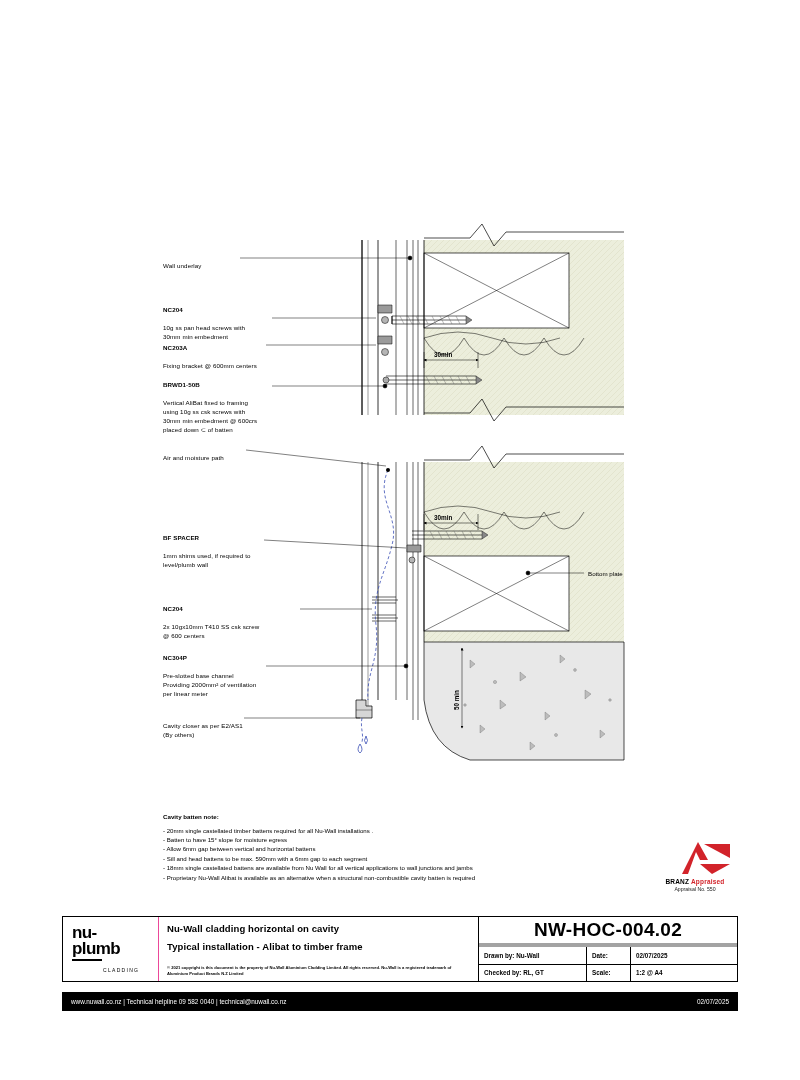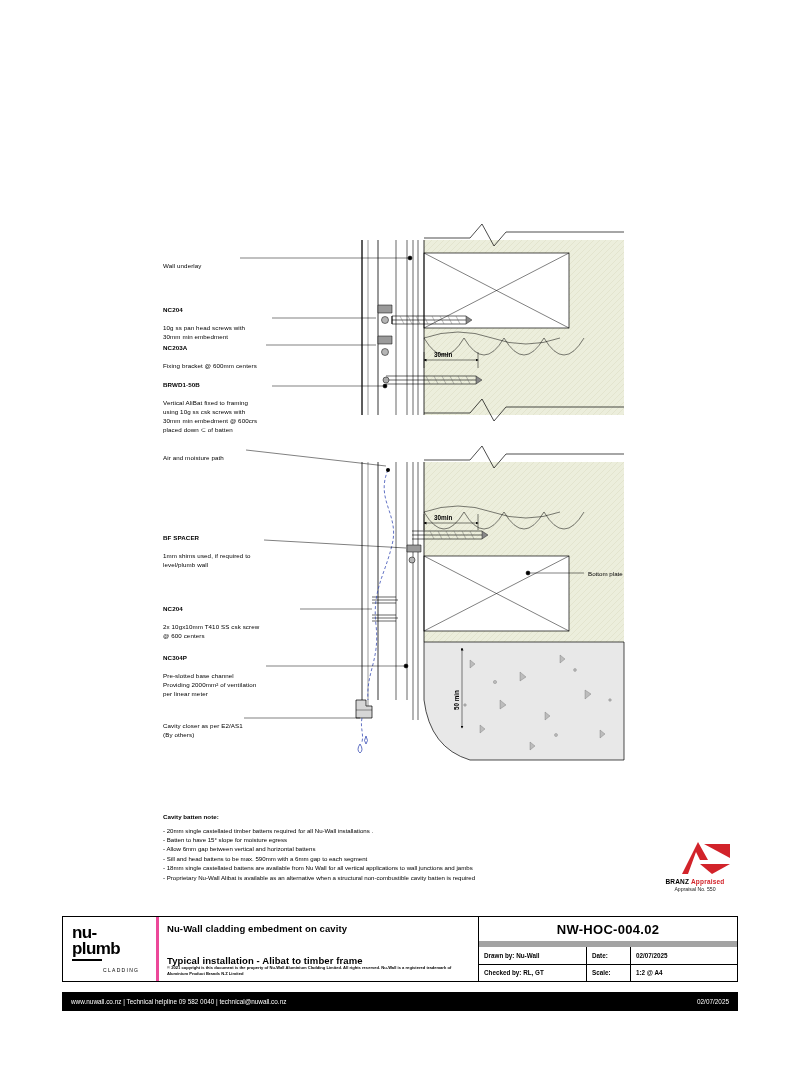--- a/index.html
+++ b/index.html
@@ -88,21 +88,21 @@
     left: 62px;
     top: 916px;
     width: 676px;
     height: 66px;
     border: 1px solid #000;
     box-sizing: border-box;
     display: flex;
   }
   .tb-logo {
     width: 96px;
-    border-right: 3px solid #ec4899;
+    border-right: 1px solid #ec4899;
     box-sizing: border-box;
     position: relative;
   }
   .tb-logo .logo-text {
     position: absolute;
     left: 9px; top: 8px;
     font-size: 17px;
     font-weight: bold;
     line-height: 0.92;
     letter-spacing: -0.6px;
@@ -120,42 +120,42 @@
     background: #000;
   }
   .tb-mid {
     flex: 1;
     border-right: 1px solid #000;
     box-sizing: border-box;
     padding: 6px 8px 0 8px;
     position: relative;
   }
   .tb-mid .t1 { font-size: 9.5px; font-weight: bold; letter-spacing: 0.1px; }
-  .tb-mid .t2 { font-size: 9.5px; font-weight: bold; margin-top: 21px; letter-spacing: 0.1px;}
+  .tb-mid .t2 { font-size: 9.5px; font-weight: bold; margin-top: 7px; letter-spacing: 0.1px;}
   .tb-mid .copy {
     position: absolute;
     left: 8px; bottom: 4px;
     right: 6px;
     font-size: 4.1px;
     font-weight: bold;
     line-height: 1.45;
   }
   .tb-right {
     width: 258px;
     display: flex;
     flex-direction: column;
   }
   .tb-code {
     height: 30px;
-    border-bottom: 6px solid #a3a3a3;
+    border-bottom: 4px solid #a3a3a3;
     box-sizing: border-box;
     display: flex;
     align-items: center;
     justify-content: center;
-    font-size: 13px;
+    font-size: 19px;
     font-weight: bold;
     letter-spacing: 0.3px;
     text-align: center;
   }
   .tb-row {
     flex: 1;
     display: flex;
     border-bottom: 1px solid #000;
     box-sizing: border-box;
   }
@@ -488,21 +488,21 @@
     <div class="tb-logo">
       <div class="logo-text">
         <div>nu-</div>
         <div>plumb</div>
       </div>
       <div class="logo-bar"></div>
       <div class="logo-sub">CLADDING</div>
     </div>
 
     <div class="tb-mid">
-      <div class="t1">Nu-Wall cladding embedment on cavity</div>
+      <div class="t1">Nu-Wall cladding horizontal on cavity</div>
       <div class="t2">Typical installation - Alibat to timber frame</div>
       <div class="copy">© 2021 copyright is this document is the property of Nu-Wall Aluminium Cladding Limited.  All rights reserved.  Nu-Wall is a registered trademark of Aluminium Product Brands N.Z Limited</div>
     </div>
 
     <div class="tb-right">
       <div class="tb-code">NW-HOC-004.02</div>
       <div class="tb-row">
         <div class="tb-cell c-drawn">Drawn by: Nu-Wall</div>
         <div class="tb-cell c-datelbl">Date:</div>
         <div class="tb-cell c-dateval">02/07/2025</div>

